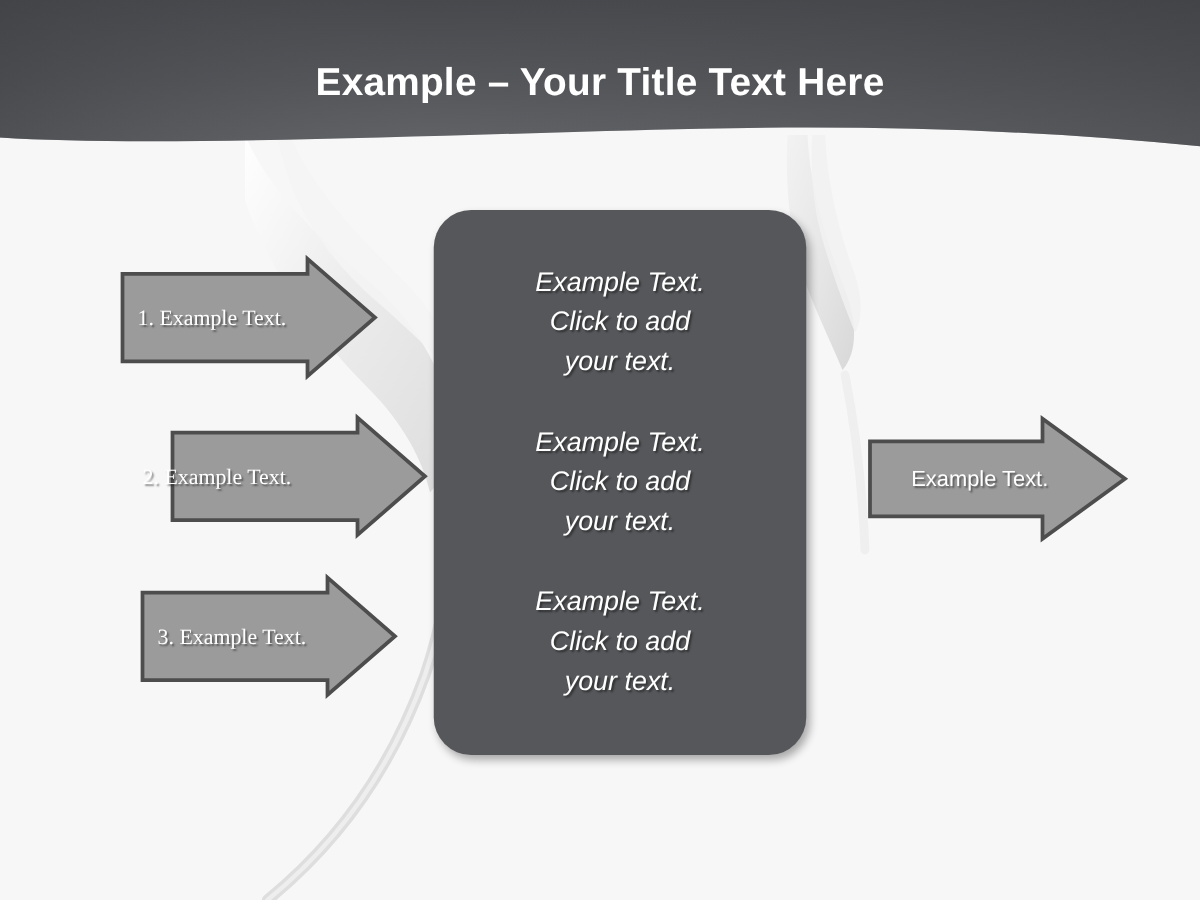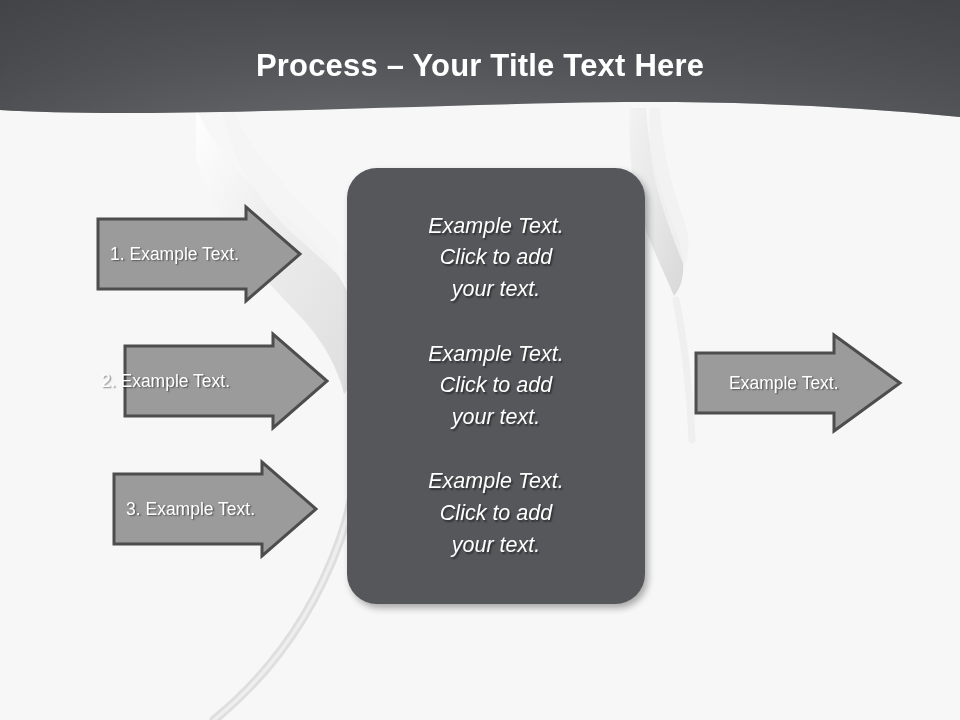--- a/index.html
+++ b/index.html
@@ -42,21 +42,21 @@
   
   .arrow{position:absolute;z-index:3;}
   .arrow svg{display:block;overflow:visible;}
   .arrow .arrow-label{
     position:absolute;left:0;top:0;width:100%;height:100%;
     display:flex;align-items:center;
     color:#ffffff;font-size:17.5px;white-space:nowrap;
     text-shadow:1.4px 1.4px 1.5px rgba(0,0,0,.45);
     pointer-events:none;
   }
-  .arrow.left-arrow .arrow-label{padding-left:14px;}
+  .arrow.left-arrow .arrow-label{padding-left:14px;font-family:Liberation Serif, serif;}
   .arrow.right-arrow .arrow-label{padding-left:35px;font-size:17.5px;}
 </style>
 </head>
 <body>
 
 <div id="slide">
 
   <svg class="bg-layer" viewBox="0 0 960 720" preserveAspectRatio="none" aria-hidden="true">
     <defs>
       <linearGradient id="swooshA" x1="0" y1="0" x2="1" y2="1">
@@ -98,31 +98,31 @@
     <path d="M676,300 C684,340 690,392 692,440" fill="none" stroke="#ebebeb" stroke-width="7" stroke-linecap="round" opacity=".7"></path>
   </svg>
 
   <div class="header-wrap">
     <svg width="960" height="130" viewBox="0 0 960 130" preserveAspectRatio="none" aria-hidden="true">
       <path d="M0,0 L960,0 L960,117 C830,104 700,100 560,103
                C420,106 250,113 120,113 C72,113 32,112 0,110 Z" fill="url(#headGrad)"></path>
       <path d="M0,0 L960,0 L960,117 C830,104 700,100 560,103
                C420,106 250,113 120,113 C72,113 32,112 0,110 Z" fill="url(#headGradH)"></path>
     </svg>
-    <div class="header-title"><span class="t-bold">Process</span><span class="t-reg"> – Your Title Text Here</span></div>
+    <div class="header-title"><span class="t-bold">Example</span><span class="t-reg"> – Your Title Text Here</span></div>
   </div>
 
   <div class="arrow left-arrow" style="left:96px;top:205px;width:206px;height:98px;">
     <svg width="206" height="98" viewBox="0 0 206 98">
       <path d="M2,14 L150,14 L150,2 L204,49 L150,96 L150,84 L2,84 Z" fill="#9b9b9b" stroke="#4d4d4d" stroke-width="3" stroke-linejoin="miter"></path>
     </svg>
     <span class="arrow-label">1. Example Text.</span>
   </div>
 
-  <div class="arrow left-arrow" style="left:87px;top:332px;width:206px;height:98px;padding-left:36px;">
+  <div class="arrow left-arrow" style="left:100px;top:332px;width:206px;height:98px;padding-left:36px;">
     <svg width="206" height="98" viewBox="0 0 206 98">
       <path d="M2,14 L150,14 L150,2 L204,49 L150,96 L150,84 L2,84 Z" fill="#9b9b9b" stroke="#4d4d4d" stroke-width="3" stroke-linejoin="miter"></path>
     </svg>
     <span class="arrow-label">2. Example Text.</span>
   </div>
 
   <div class="arrow left-arrow" style="left:112px;top:460px;width:206px;height:98px;">
     <svg width="206" height="98" viewBox="0 0 206 98">
       <path d="M2,14 L150,14 L150,2 L204,49 L150,96 L150,84 L2,84 Z" fill="#9b9b9b" stroke="#4d4d4d" stroke-width="3" stroke-linejoin="miter"></path>
     </svg>

